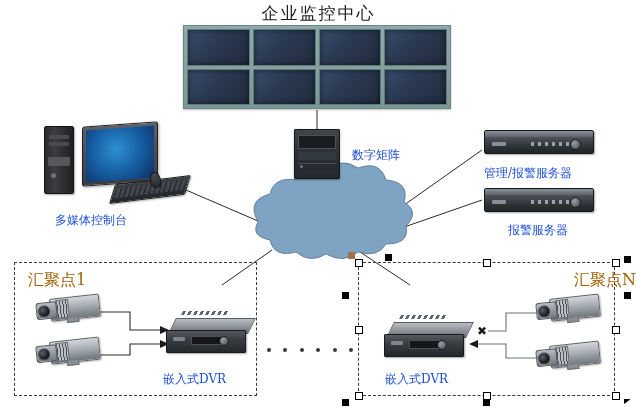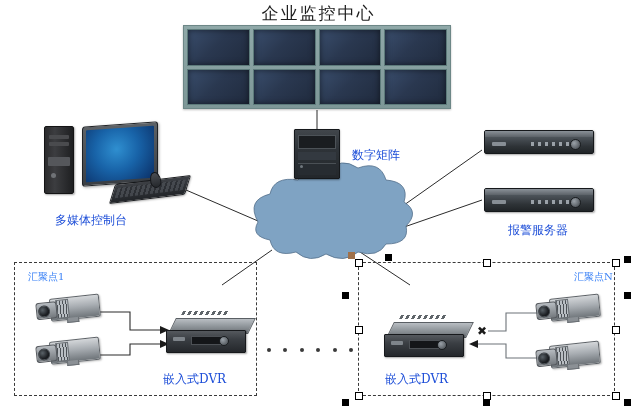--- a/index.html
+++ b/index.html
@@ -6,20 +6,21 @@
   body{
     font-family:"Liberation Serif","DejaVu Serif",serif;
     -webkit-font-smoothing:antialiased;
   }
   #stage{
     position:relative;
     width:637px;
     height:407px;
     background:#ffffff;
     overflow:hidden;
+    border-radius:25px;
   }
   #wires{position:absolute;left:0;top:0;width:637px;height:407px;}
   .abs{position:absolute;}
 
   
   .title{
     left:0;top:2px;width:637px;text-align:center;
     font-size:17px;color:#1b1b1b;letter-spacing:2px;
     font-family:"DejaVu Serif","Liberation Serif",serif;
   }
@@ -134,21 +135,21 @@
     left:348px;top:252px;width:7px;height:7px;background:#a0714a;z-index:3;
   }
 
   
   .zone{
     border:1px dashed #3a3a3a;
     box-sizing:border-box;
   }
   .zone-left{left:14px;top:262px;width:243px;height:134px;}
   .zone-right{left:358px;top:262px;width:257px;height:134px;}
-  .zone-label{font-size:10px;color:#3b82f6;}
+  .zone-label{font-size:16px;color:#a16207;}
 
   .handle{width:7px;height:7px;background:#000;}
   .handle-open{width:6px;height:6px;background:#fff;border:1px solid #000;}
 
   
   .cam{width:62px;height:24px;transform:rotate(-6deg);}
   .cam .body{
     position:absolute;left:14px;top:0;width:48px;height:21px;
     background:linear-gradient(180deg,#d3d6d9 0%,#a8adb2 45%,#6e7479 100%);
     border:1px solid #5d6267;border-radius:2px;
@@ -294,20 +295,21 @@
   <div class="abs keyboard"></div>
   <div class="abs mouse"></div>
   <div class="abs lbl" style="left:55px;top:212px;">多媒体控制台</div>
 
   <div class="abs server" style="left:484px;top:130px;">
     <span class="top"></span>
       <span class="badge"></span>
       <span class="leds"></span>
       <span class="knob"></span>
   </div>
+  <div class="abs lbl" style="left:484px;top:165px;">管理/报警服务器</div>
 
   <div class="abs server" style="left:484px;top:188px;">
     <span class="top"></span>
       <span class="badge"></span>
       <span class="leds"></span>
       <span class="knob"></span>
   </div>
   <div class="abs lbl" style="left:508px;top:222px;">报警服务器</div>
 
   <div class="abs cloudmark"></div>

